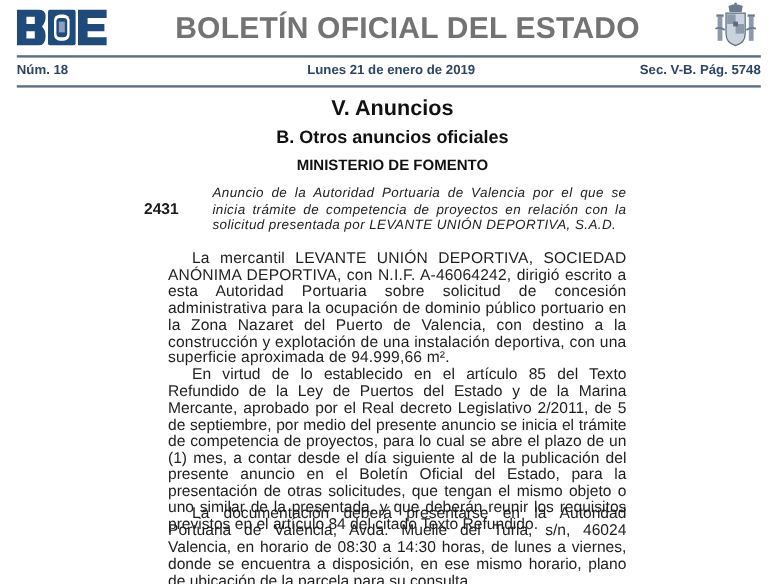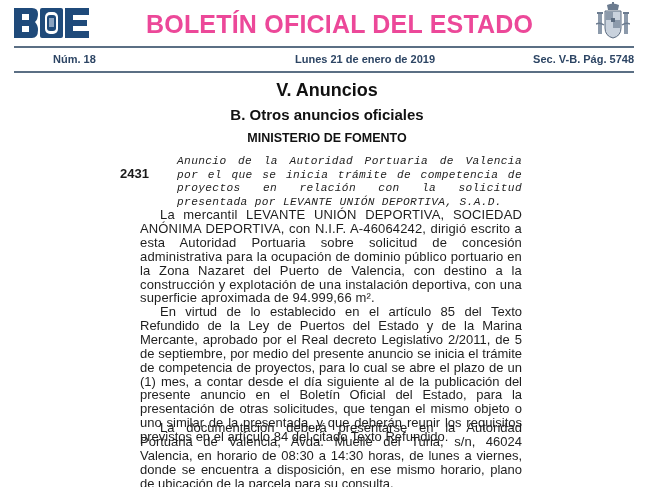--- a/index.html
+++ b/index.html
@@ -21,21 +21,21 @@
       top: 8px;
       width: 75px;
       height: 30px;
     }
     .masthead-title {
       position: absolute;
       left: 146px;
       top: 10px;
       font-size: 25px;
       font-weight: bold;
-      color: #ec4899;
+      color: #737373;
       letter-spacing: 0.2px;
       white-space: nowrap;
     }
     .coat-of-arms {
       position: absolute;
       left: 596px;
       top: 2px;
       width: 34px;
       height: 38px;
     }
@@ -48,21 +48,20 @@
     }
     .rule.top { top: 46px; }
     .rule.bottom { top: 71px; height: 2px; }
     .header-line {
       position: absolute;
       top: 53px;
       font-size: 11px;
       font-weight: bold;
       color: #2d4564;
       white-space: nowrap;
-      margin-left: 39px;
     }
     .hl-num { left: 14px; }
     .hl-date { left: 256px; text-align: right; }
     .hl-sec { right: 16px; }
 
     .section-title {
       position: absolute;
       left: 0;
       width: 650px;
       text-align: center;
@@ -86,21 +85,20 @@
       position: absolute;
       left: 177px;
       top: 155px;
       width: 345px;
       font-size: 11.2px;
       font-style: italic;
       line-height: 13.5px;
       color: #222;
       letter-spacing: 0.35px;
       text-align: justify;
-      font-family: Liberation Mono, monospace;
     }
     .para {
       position: absolute;
       left: 140px;
       width: 382px;
       font-size: 13px;
       line-height: 13.9px;
       text-align: justify;
       text-indent: 20px;
       color: #1e1e1e;

